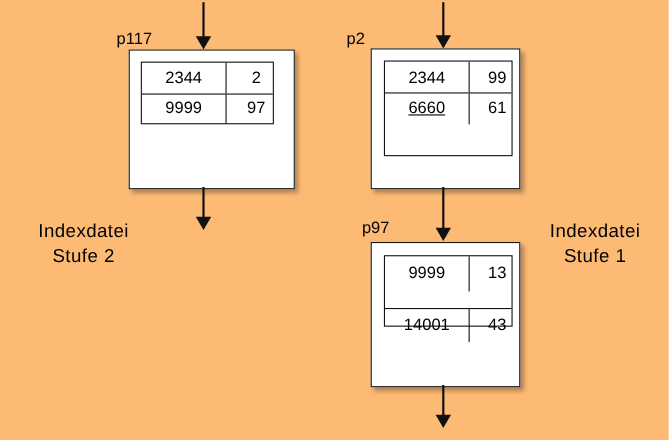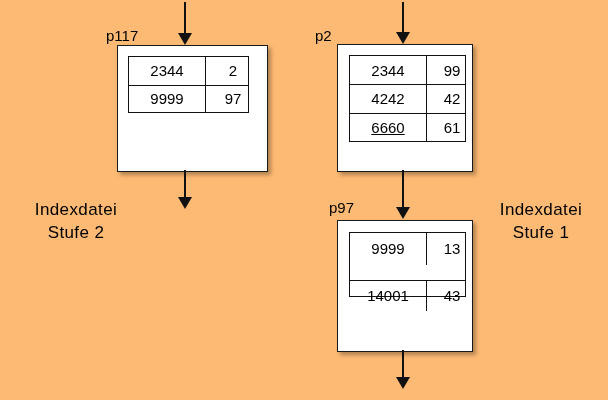--- a/index.html
+++ b/index.html
@@ -139,24 +139,20 @@
 
   <div class="page-box" style="left:337px; top:44px; width:136px; height:128px;">
 
     <div class="entry-table" style="left:11px; top:10px; width:117px; height:87px;">
 
       <div class="row" style="height:33.34%;">
         <div class="cell key" style="width:77px;">2344</div>
         <div class="cell ptr">99</div>
       </div>
 
-      <div class="row" style="height:33.33%;">
-        <div class="cell key" style="width:77px;">4242</div>
-        <div class="cell ptr">42</div>
-      </div>
 
       <div class="row" style="height:33.33%;">
         <div class="cell key" style="width:77px;text-decoration:underline;">6660</div>
         <div class="cell ptr">61</div>
       </div>
 
     </div>
   </div>
 
   <svg class="arrow" style="left:393px; top:170px;" width="20" height="52">

